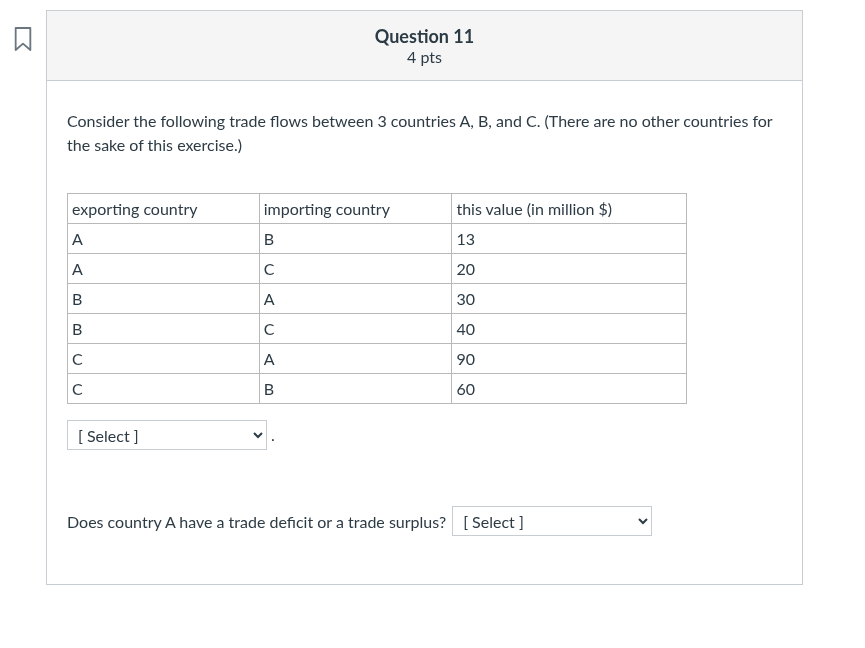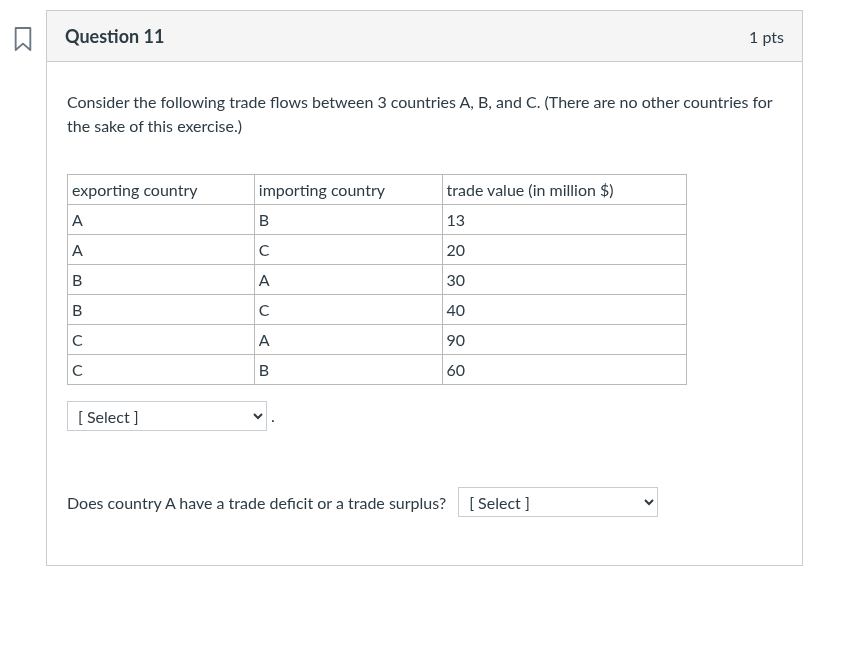--- a/index.html
+++ b/index.html
@@ -36,20 +36,21 @@
     border: 1px solid #c7cdd1;
     margin-right: 62px;
   }
   .card-header {
     display: flex;
     justify-content: space-between;
     align-items: center;
     padding: 14px 18px;
     background: #f5f5f5;
     border-bottom: 1px solid #c7cdd1;
+    flex-direction: column;
   }
   .q-title {
     font-weight: 700;
     font-size: 18px;
   }
   .q-pts {
     font-size: 16px;
   }
   .card-body {
     padding: 28px 20px 48px 20px;
@@ -86,47 +87,47 @@
     border: 1px solid #c7cdd1;
     background: #fff;
     color: #2d3b45;
     min-width: 200px;
     height: 30px;
   }
   .line2 {
     margin-top: 56px;
     display: flex;
     align-items: center;
-    gap: 12px;
+    gap: 6px;
   }
 </style>
 </head>
 <body>
 
 <div class="wrap">
   <div class="row">
     <div class="flag-col">
       <svg class="flag-icon" viewBox="0 0 24 28">
         <path d="M4 2 H20 V26 L12 19 L4 26 Z" stroke-linejoin="round"></path>
       </svg>
     </div>
     <div class="card">
       <div class="card-header">
         <span class="q-title">Question 11</span>
-        <span class="q-pts">1 pts</span>
+        <span class="q-pts">4 pts</span>
       </div>
       <div class="card-body">
         <div class="prompt">Consider the following trade flows between 3 countries A, B, and C. (There are no other countries for the sake of this exercise.)</div>
 
         <table class="trade">
           <thead>
             <tr>
               <th>exporting country</th>
               <th>importing country</th>
-              <th>trade value (in million $)</th>
+              <th>this value (in million $)</th>
             </tr>
           </thead>
           <tbody id="trade-body">
               <tr>
                 <td>A</td>
                 <td>B</td>
                 <td>13</td>
               </tr>
               <tr>
                 <td>A</td>

